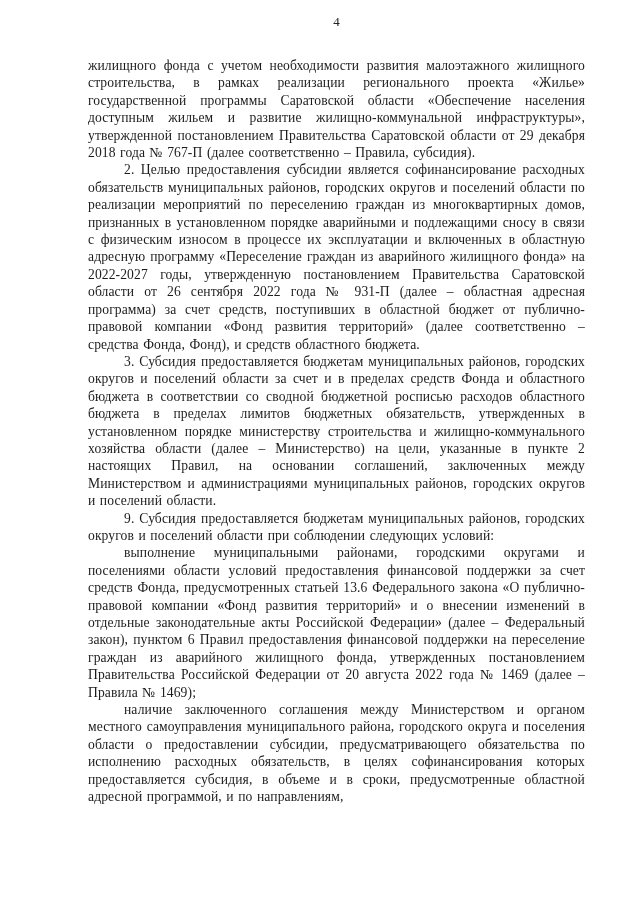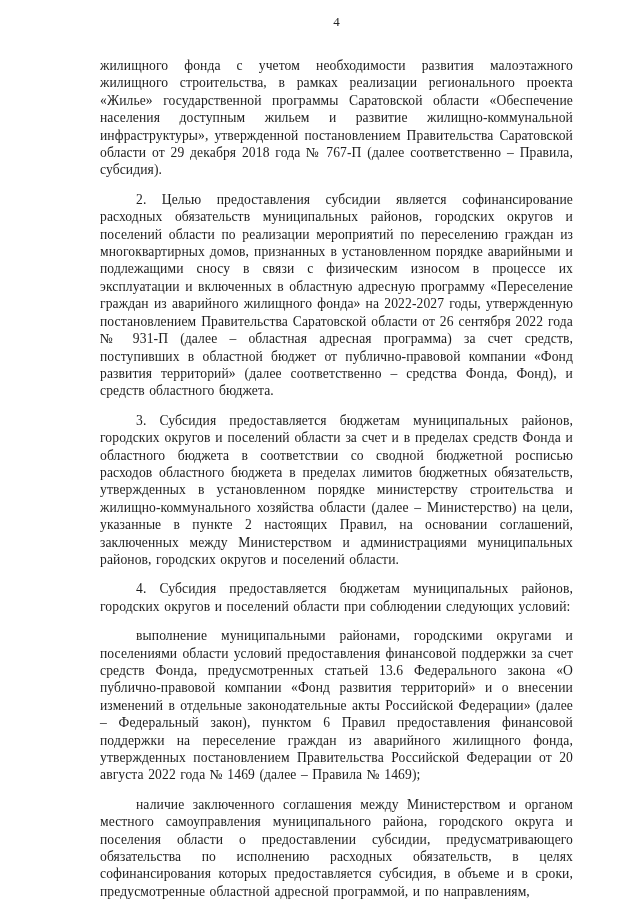--- a/index.html
+++ b/index.html
@@ -22,21 +22,21 @@
     background: #ffffff;
   }
   .page-number {
     text-align: center;
     font-size: 13px;
     line-height: 16px;
     margin-bottom: 27px;
     color: #222;
   }
   .content p {
-    margin: 12px;
+    margin: 0;
     font-size: 13.6px;
     line-height: 17.4px;
     text-align: justify;
     text-justify: inter-word;
     letter-spacing: 0.1px;
     word-spacing: 1px;
   }
   .content p.indent {
     text-indent: 36px;
   }
@@ -44,17 +44,17 @@
 </head>
 <body>
 
 <div class="page">
   <div class="page-number">4</div>
 
   <div class="content">
     <p>жилищного фонда с учетом необходимости развития малоэтажного жилищного строительства, в рамках реализации регионального проекта «Жилье» государственной программы Саратовской области «Обеспечение населения доступным жильем и развитие жилищно-коммунальной инфраструктуры», утвержденной постановлением Правительства Саратовской области от 29 декабря 2018 года № 767-П (далее соответственно – Правила, субсидия).</p>
     <p class="indent">2. Целью предоставления субсидии является софинансирование расходных обязательств муниципальных районов, городских округов и поселений области по реализации мероприятий по переселению граждан из многоквартирных домов, признанных в установленном порядке аварийными и подлежащими сносу в связи с физическим износом в процессе их эксплуатации и включенных в областную адресную программу «Переселение граждан из аварийного жилищного фонда» на 2022-2027 годы, утвержденную постановлением Правительства Саратовской области от 26 сентября 2022 года № 931-П (далее – областная адресная программа) за счет средств, поступивших в областной бюджет от публично-правовой компании «Фонд развития территорий» (далее соответственно – средства Фонда, Фонд), и средств областного бюджета.</p>
     <p class="indent">3. Субсидия предоставляется бюджетам муниципальных районов, городских округов и поселений области за счет и в пределах средств Фонда и областного бюджета в соответствии со сводной бюджетной росписью расходов областного бюджета в пределах лимитов бюджетных обязательств, утвержденных в установленном порядке министерству строительства и жилищно-коммунального хозяйства области (далее – Министерство) на цели, указанные в пункте 2 настоящих Правил, на основании соглашений, заключенных между Министерством и администрациями муниципальных районов, городских округов и поселений области.</p>
-    <p class="indent">4. Субсидия предоставляется бюджетам муниципальных районов, городских округов и поселений области при соблюдении следующих условий:</p>
+    <p class="indent">9. Субсидия предоставляется бюджетам муниципальных районов, городских округов и поселений области при соблюдении следующих условий:</p>
     <p class="indent">выполнение муниципальными районами, городскими округами и поселениями области условий предоставления финансовой поддержки за счет средств Фонда, предусмотренных статьей 13.6 Федерального закона «О публично-правовой компании «Фонд развития территорий» и о внесении изменений в отдельные законодательные акты Российской Федерации» (далее – Федеральный закон), пунктом 6 Правил предоставления финансовой поддержки на переселение граждан из аварийного жилищного фонда, утвержденных постановлением Правительства Российской Федерации от 20 августа 2022 года № 1469 (далее – Правила № 1469);</p>
     <p class="indent">наличие заключенного соглашения между Министерством и органом местного самоуправления муниципального района, городского округа и поселения области о предоставлении субсидии, предусматривающего обязательства по исполнению расходных обязательств, в целях софинансирования которых предоставляется субсидия, в объеме и в сроки, предусмотренные областной адресной программой, и по направлениям,</p>
   </div>
 </div>
 
 </body></html>

